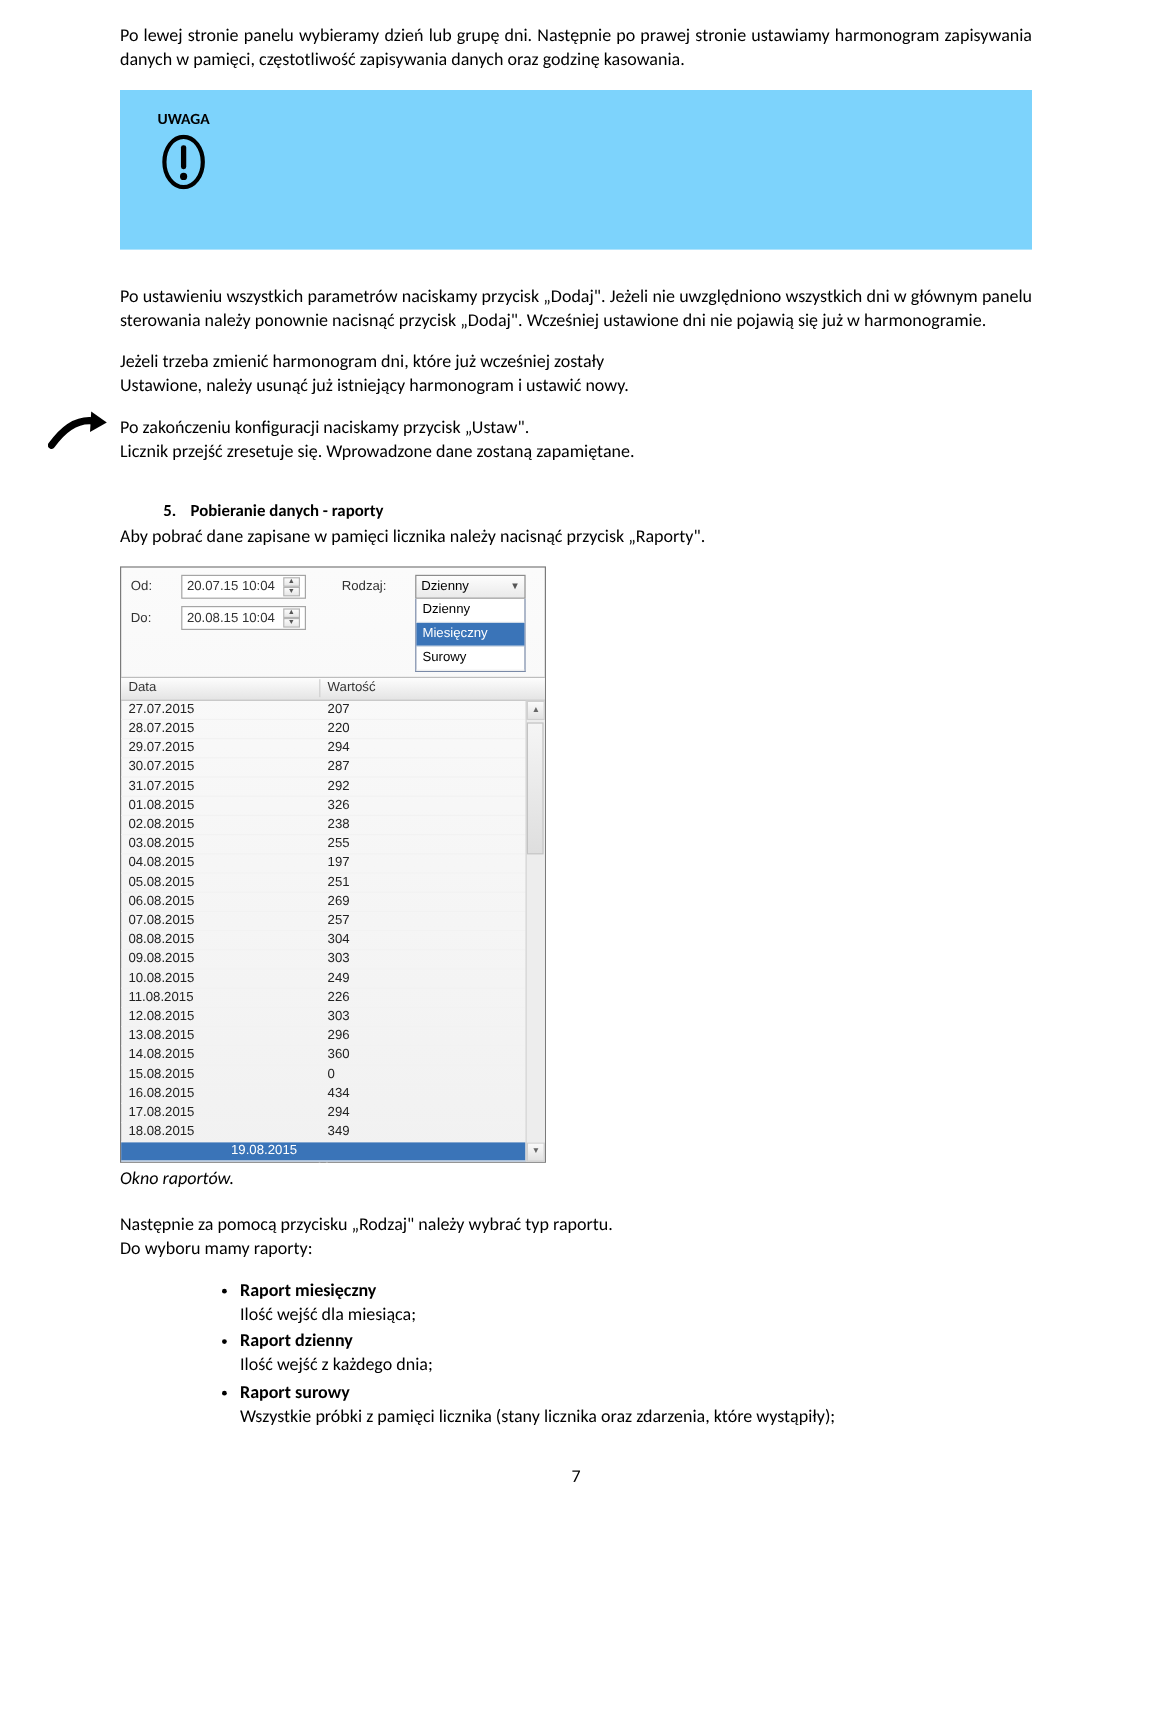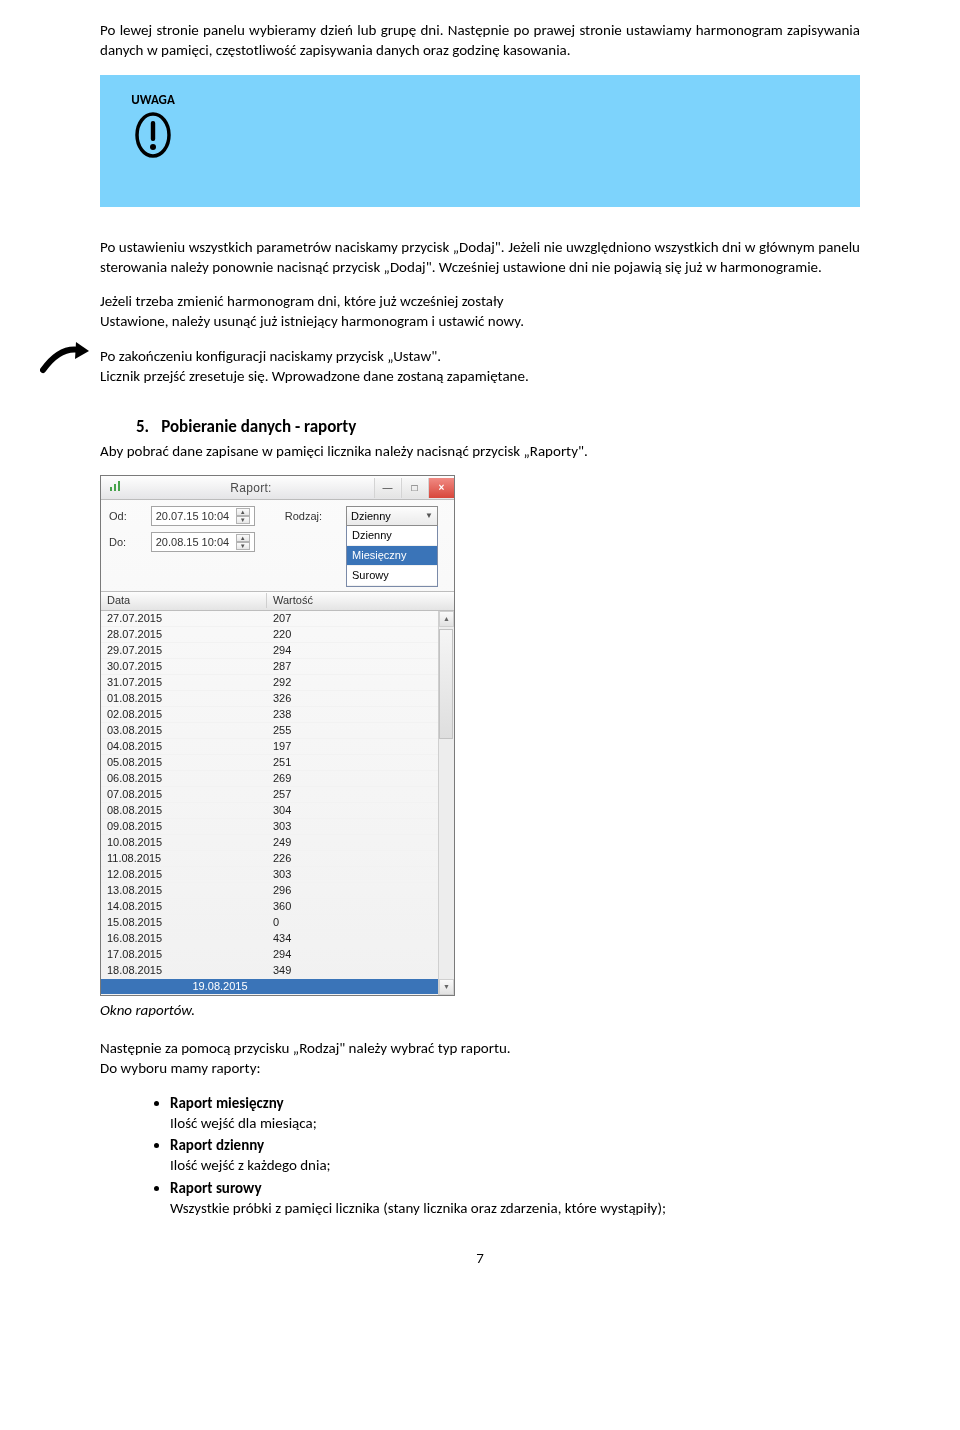--- a/index.html
+++ b/index.html
@@ -4,21 +4,21 @@
 <style>
   * { box-sizing: border-box; margin: 0; padding: 0; }
   body { background: #fff; font-family: Calibri, Arial, sans-serif; color: #000; width: 960px; margin: 0 auto; padding: 20px 100px 40px 100px; font-size: 15px; line-height: 1.35; }
   .para { text-align: justify; margin-bottom: 14px; }
   .uwaga-box { background: #7dd3fc; padding: 16px 22px 44px 22px; margin: 14px 0 30px 0; display: flex; align-items: flex-start; }
   .uwaga-left { width: 62px; text-align: center; font-weight: bold; font-size: 13px; }
   .uwaga-icon { width: 38px; height: 46px; margin: 4px auto 0 auto; }
   .uwaga-text { flex: 1; font-size: 12.5px; font-weight: bold; text-align: justify; padding-top: 18px; padding-left: 10px; }
   .arrow-wrap { position: relative; }
   .arrow-svg { position: absolute; left: -60px; top: -6px; width: 50px; height: 34px; }
-  .section-title { font-weight: bold; font-size: 17px; margin: 30px 0 2px 36px; }
+  .section-title { font-weight: bold; font-size: 14px; margin: 30px 0 2px 36px; }
   .section-num { display: inline-block; margin-right: 12px; }
   .after-title { margin-top: 2px; }
   
   .app-window { width: 355px; border: 1px solid #7a7a7a; margin: 10px 0 4px 0; font-family: Tahoma, Arial, sans-serif; font-size: 11px; background: linear-gradient(#fbfbfb,#f1f1f1); }
   .titlebar { display: flex; align-items: center; background: linear-gradient(#fefefe,#e5e5e7); height: 24px; border-bottom: 1px solid #bcbcbc; position: relative; }
   .tb-icon { width: 28px; text-align: center; color: #3b6; font-size: 10px; }
   .tb-title { flex: 1; text-align: center; color: #4b4b4b; font-size: 12px; letter-spacing: 0.3px; }
   .tb-btns { display: flex; }
   .tb-btn { width: 26px; height: 20px; margin-left: 1px; display: flex; align-items: center; justify-content: center; font-size: 10px; color: #444; background: linear-gradient(#f8f8f8,#e4e4e4); border-left: 1px solid #d4d4d4; }
   .tb-close { background: linear-gradient(#f08a83,#d8463b); color: #fff; font-weight: bold; }
@@ -41,21 +41,21 @@
   .rows { flex: 1; }
   .row { display: flex; height: 16px; font-size: 11px; color: #222; align-items: center; border-bottom: 1px solid #f2f2f2; }
   .row .c1 { width: 166px; padding-left: 6px; }
   .row .c2 { flex: 1; padding-left: 6px; }
   .row.hi { background: #3a74b8; color: #fff; flex-direction: column; }
   .vscroll { width: 16px; background: #ededed; border-left: 1px solid #cfcfcf; display: flex; flex-direction: column; }
   .vsbtn { height: 16px; border: 1px solid #cfcfcf; background: linear-gradient(#fafafa,#e2e2e2); display: flex; align-items: center; justify-content: center; font-size: 7px; color: #666; }
   .vstrack { flex: 1; background: #ededed; position: relative; }
   .vsthumb { position: absolute; left: 0; width: 14px; border: 1px solid #c2c2c2; background: linear-gradient(#f5f5f5,#dedede); }
   .caption { font-style: italic; margin: 4px 0 18px 0; }
-  ul.opts { list-style: disc; margin-left: 70px; }
+  ul.opts { list-style: disc; margin-left: 100px; }
   ul.opts li { margin-bottom: 2px; }
   ul.opts li .bld { font-weight: bold; }
   ul.opts li .sub { display: block; }
   .pagenum { text-align: center; margin-top: 30px; }
 </style>
 </head>
 <body>
 
 <p class="para">Po lewej stronie panelu wybieramy dzień lub grupę dni. Następnie po prawej stronie ustawiamy harmonogram zapisywania danych w pamięci, częstotliwość zapisywania danych oraz godzinę kasowania.</p>
 
@@ -82,35 +82,20 @@
   <p class="para" style="white-space:pre-line; margin-bottom:30px">Po zakończeniu konfiguracji naciskamy przycisk „Ustaw".
 Licznik przejść zresetuje się. Wprowadzone dane zostaną zapamiętane.</p>
 </div>
 
 <div class="section-title">
   <span class="section-num">5.</span><span>Pobieranie danych - raporty</span>
 </div>
 <p class="para after-title">Aby pobrać dane zapisane w pamięci licznika należy nacisnąć przycisk „Raporty".</p>
 
 <div class="app-window">
-  <div class="titlebar">
-    <div class="tb-icon">
-      <svg width="14" height="14" viewBox="0 0 14 14">
-          <rect x="2" y="8" width="2" height="4" fill="#46a24b"></rect>
-          <rect x="6" y="5" width="2" height="7" fill="#46a24b"></rect>
-          <rect x="10" y="2" width="2" height="10" fill="#46a24b"></rect>
-        </svg>
-    </div>
-    <div class="tb-title">Raport:</div>
-    <div class="tb-btns">
-      <div class="tb-btn">—</div>
-      <div class="tb-btn">□</div>
-      <div class="tb-btn tb-close">×</div>
-    </div>
-  </div>
 
   <div class="filters">
     <div class="lbl-col">
       <span>Od:</span>
       <span>Do:</span>
     </div>
     <div class="lbl-col">
       <div class="datein">
         <span>20.07.15 10:04</span>
         <div class="spin">

